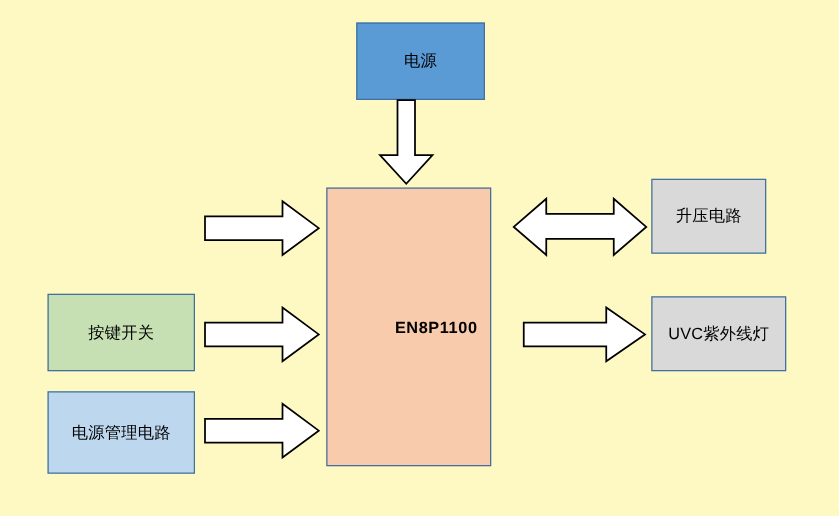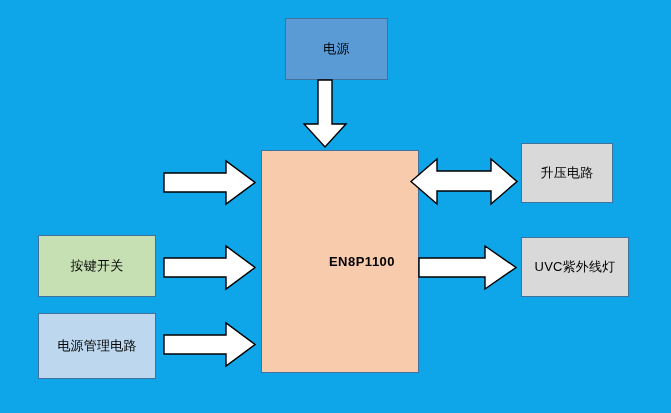--- a/index.html
+++ b/index.html
@@ -7,21 +7,21 @@
     padding: 0;
     background: #ffffff;
   }
   body {
     font-family: "Liberation Sans", "DejaVu Sans", sans-serif;
   }
   #canvas {
     position: relative;
     width: 671px;
     height: 413px;
-    background: #0ea5e9;
+    background: #fef9c3;
     overflow: hidden;
   }
   .node {
     position: absolute;
     box-sizing: border-box;
     border: 1px solid #41719C;
     display: flex;
     align-items: center;
     justify-content: center;
     text-align: center;
@@ -42,21 +42,21 @@
   }
   #node-key {
     left: 38px; top: 235px; width: 118px; height: 62px;
     background: #C6E0B4;
   }
   #node-pmic {
     left: 38px; top: 313px; width: 118px; height: 66px;
     background: #BDD7EE;
   }
   #node-mcu {
-    left: 261px; top: 150px; width: 158px; height: 223px;
+    left: 261px; top: 150px; width: 132px; height: 223px;
     background: #F8CBAD;
     font-weight: bold;
     font-size: 13px;
     letter-spacing: 0.5px;
     padding-left: 44px;
   }
   #node-boost {
     left: 521px; top: 143px; width: 92px; height: 60px;
     background: #D9D9D9;
   }

